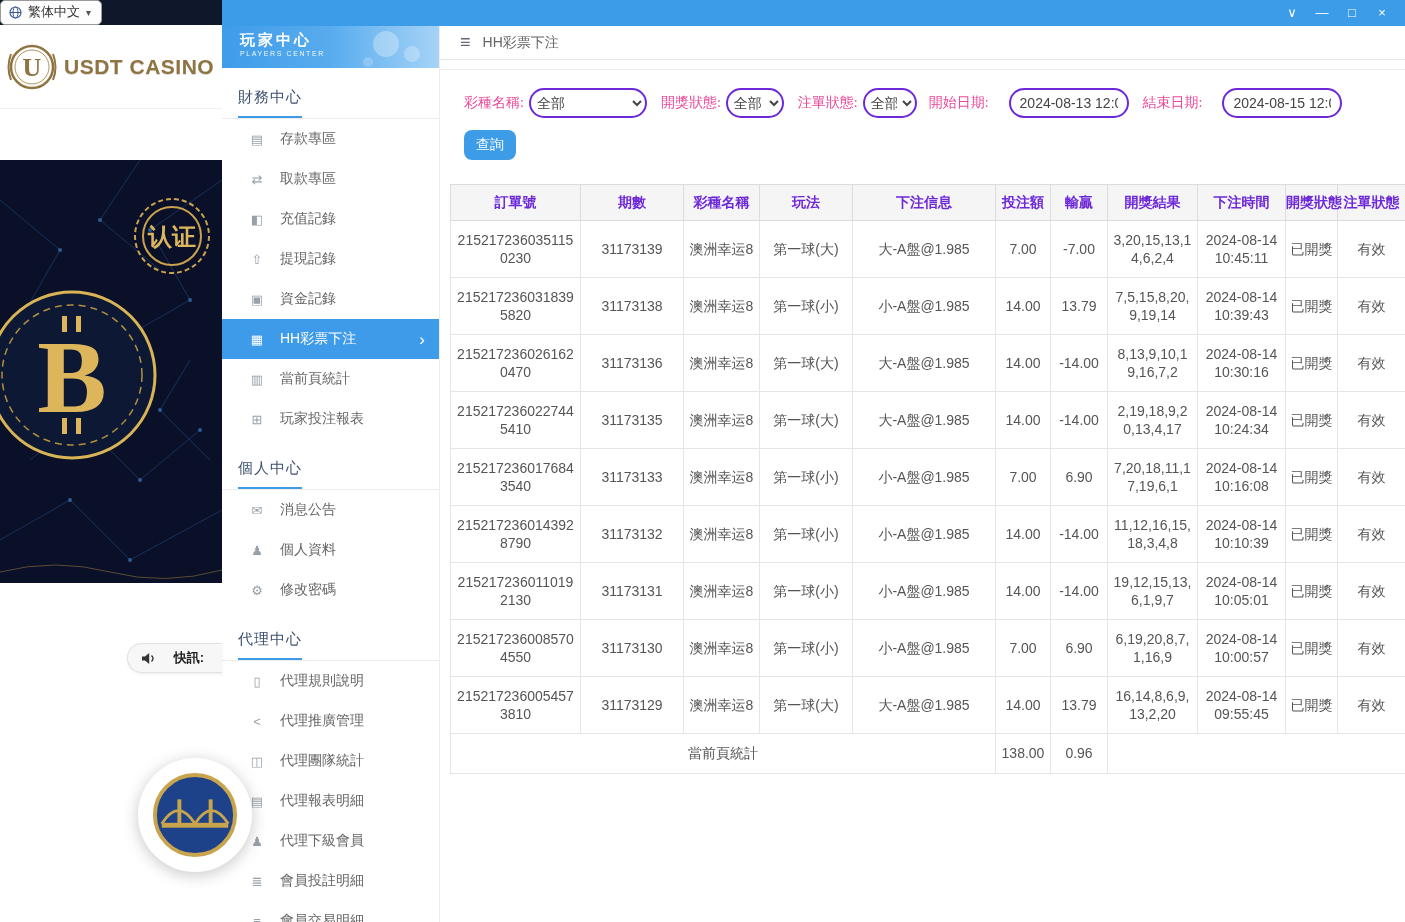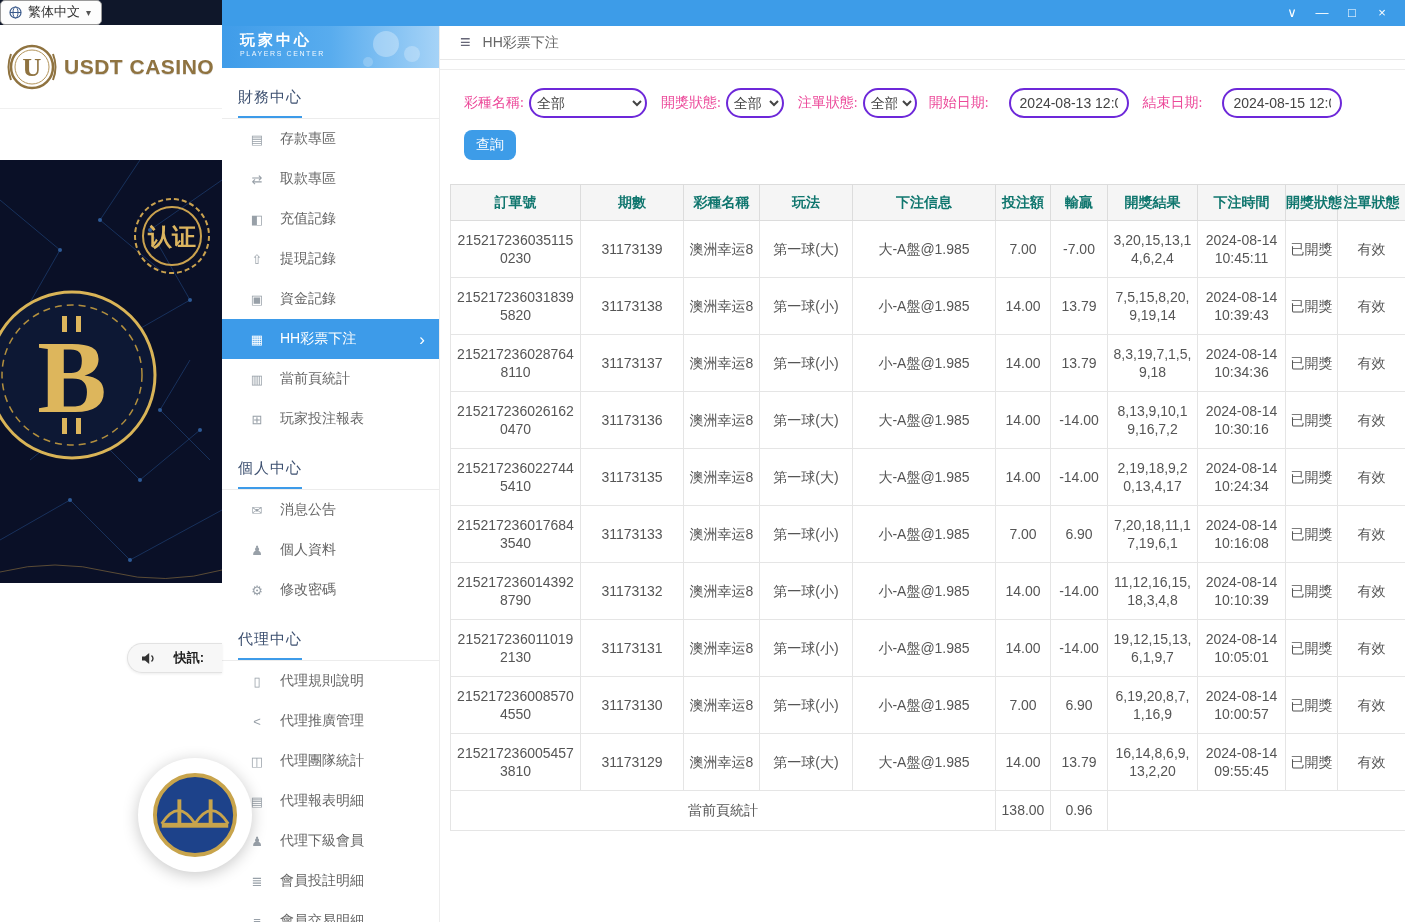--- a/index.html
+++ b/index.html
@@ -57,21 +57,21 @@
     font-family:"Liberation Sans",sans-serif;}
   .fsel{padding:0 2px;}
   .w1{width:118px;margin-right:14px;}
   .w2{width:58px;margin-right:14px;}
   .w3{width:54px;margin-right:12px;}
   .fin{width:120px;padding:0 9px;margin-right:14px;margin-left:15px;}
   .search-btn{margin:12px 0 0 24px;width:52px;height:30px;background:#3d9ce8;border:none;border-radius:8px;
     color:#fff;font-size:14px;cursor:pointer;font-family:Liberation Sans, sans-serif;}
   .grid{margin:24px 0 0 10px;border-collapse:collapse;table-layout:fixed;width:955px;}
   .grid th{height:36px;background:#f5f5f5;border:1px solid #dcdcdc;font-size:14px;font-weight:bold;
-    color:#0f766e;text-align:center;padding:0;white-space:nowrap;}
+    color:#6d28d9;text-align:center;padding:0;white-space:nowrap;}
   .grid td{height:57px;border:1px solid #e5e5e5;font-size:14px;color:#555;text-align:center;
     padding:5px 4px;line-height:1.32;vertical-align:middle;}
   .grid td.ba{word-break:break-all;}
   .grid tr[data-name="summary-row"] td{height:40px;color:#555;}
 </style>
 </head>
 <body>
 
 <div class="left-panel" data-name="left-panel">
   <div class="lang-bar" data-name="language-bar">
@@ -322,33 +322,20 @@
                 <td data-name="cell-play-type">第一球(小)</td>
                 <td data-name="cell-bet-info">小-A盤@1.985</td>
                 <td data-name="cell-bet-amount">14.00</td>
                 <td data-name="cell-win-loss">13.79</td>
                 <td class="ba" data-name="cell-draw-result">7,5,15,8,20,9,19,14</td>
                 <td data-name="cell-bet-time">2024-08-14 10:39:43</td>
                 <td data-name="cell-draw-status">已開獎</td>
                 <td data-name="cell-order-status">有效</td>
               </tr>
               <tr data-name="table-row">
-                <td class="ba" data-name="cell-order-no">2152172360287648110</td>
-                <td data-name="cell-issue">31173137</td>
-                <td data-name="cell-lottery-name">澳洲幸运8</td>
-                <td data-name="cell-play-type">第一球(小)</td>
-                <td data-name="cell-bet-info">小-A盤@1.985</td>
-                <td data-name="cell-bet-amount">14.00</td>
-                <td data-name="cell-win-loss">13.79</td>
-                <td class="ba" data-name="cell-draw-result">8,3,19,7,1,5,9,18</td>
-                <td data-name="cell-bet-time">2024-08-14 10:34:36</td>
-                <td data-name="cell-draw-status">已開獎</td>
-                <td data-name="cell-order-status">有效</td>
-              </tr>
-              <tr data-name="table-row">
                 <td class="ba" data-name="cell-order-no">2152172360261620470</td>
                 <td data-name="cell-issue">31173136</td>
                 <td data-name="cell-lottery-name">澳洲幸运8</td>
                 <td data-name="cell-play-type">第一球(大)</td>
                 <td data-name="cell-bet-info">大-A盤@1.985</td>
                 <td data-name="cell-bet-amount">14.00</td>
                 <td data-name="cell-win-loss">-14.00</td>
                 <td class="ba" data-name="cell-draw-result">8,13,9,10,19,16,7,2</td>
                 <td data-name="cell-bet-time">2024-08-14 10:30:16</td>
                 <td data-name="cell-draw-status">已開獎</td>

